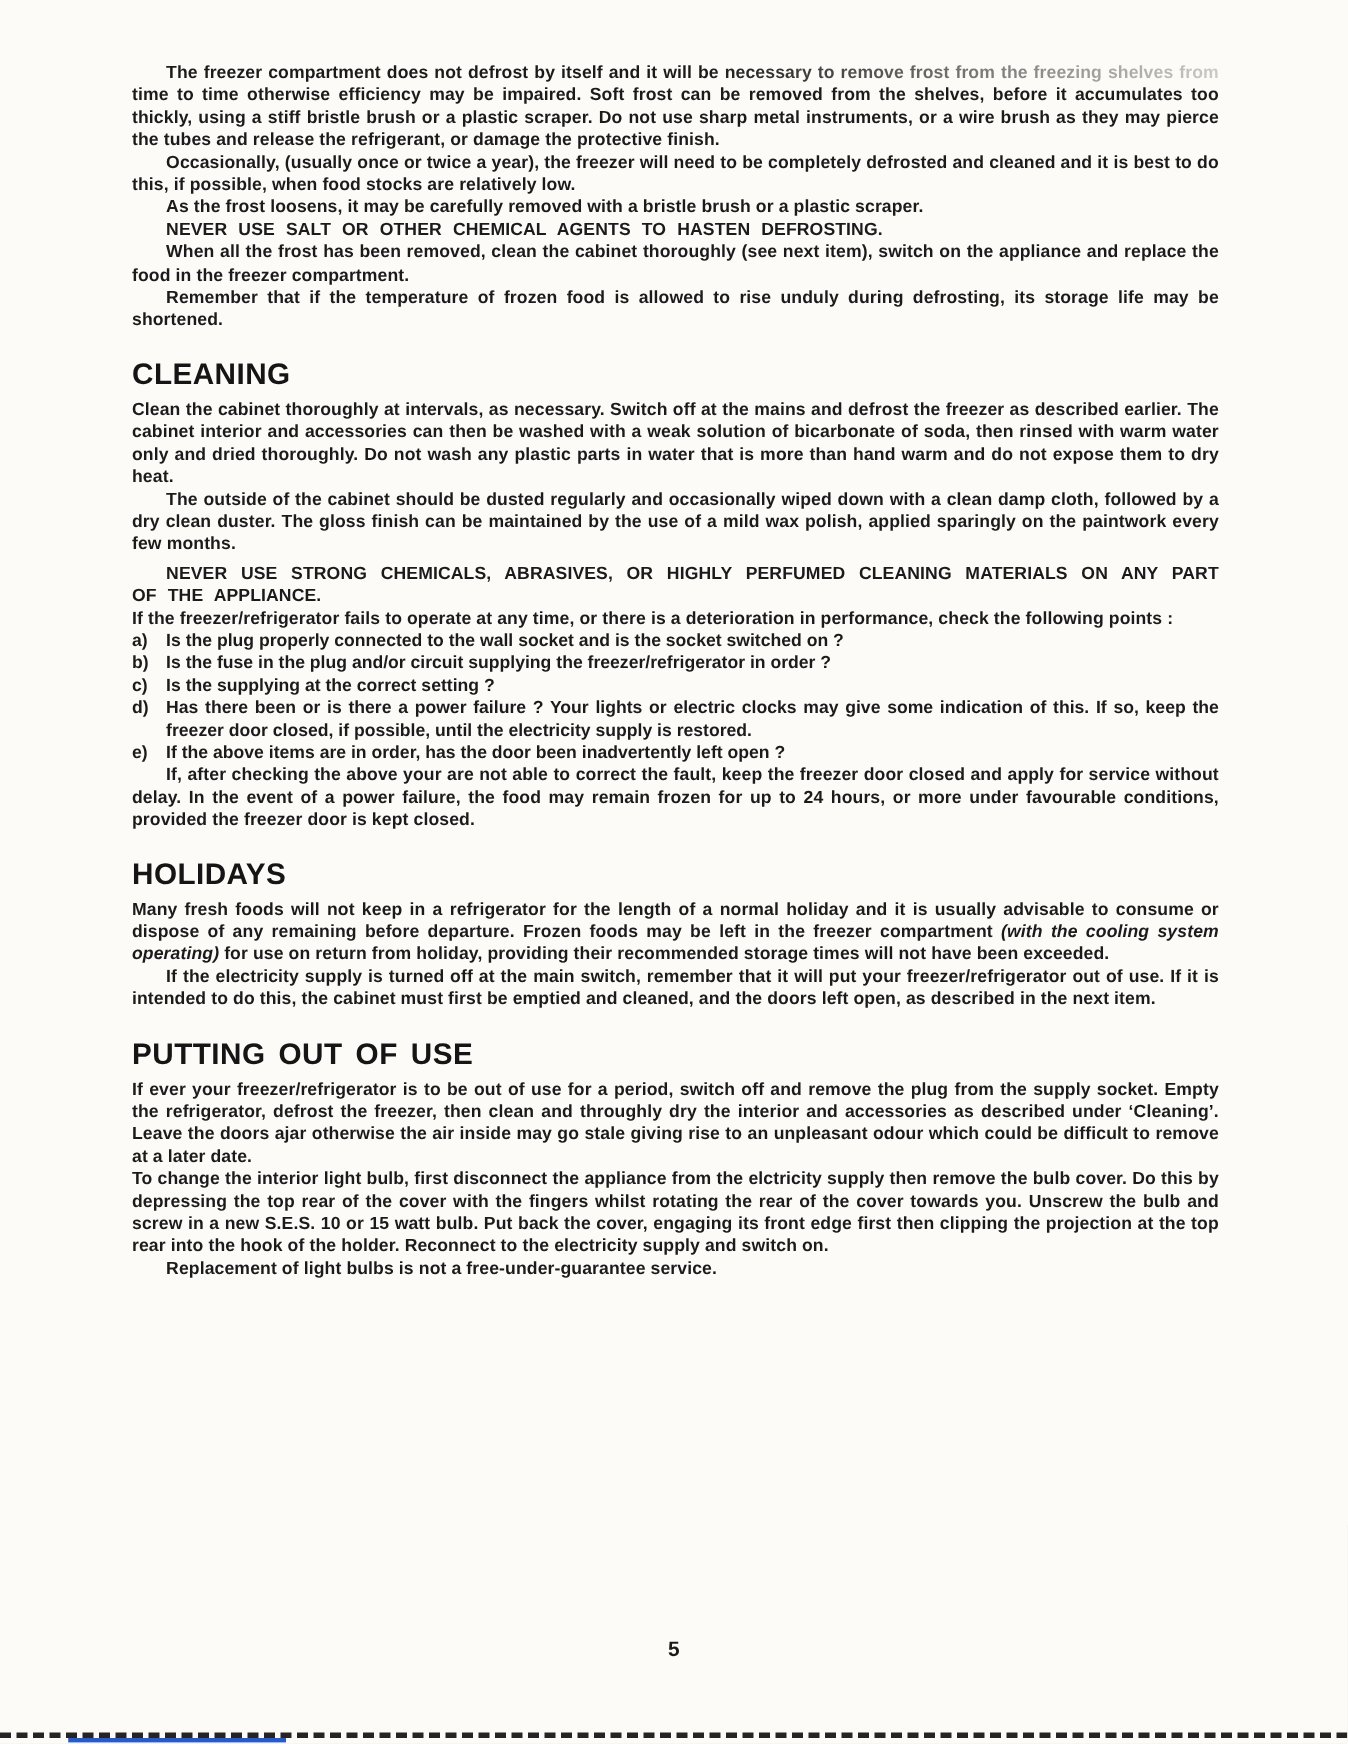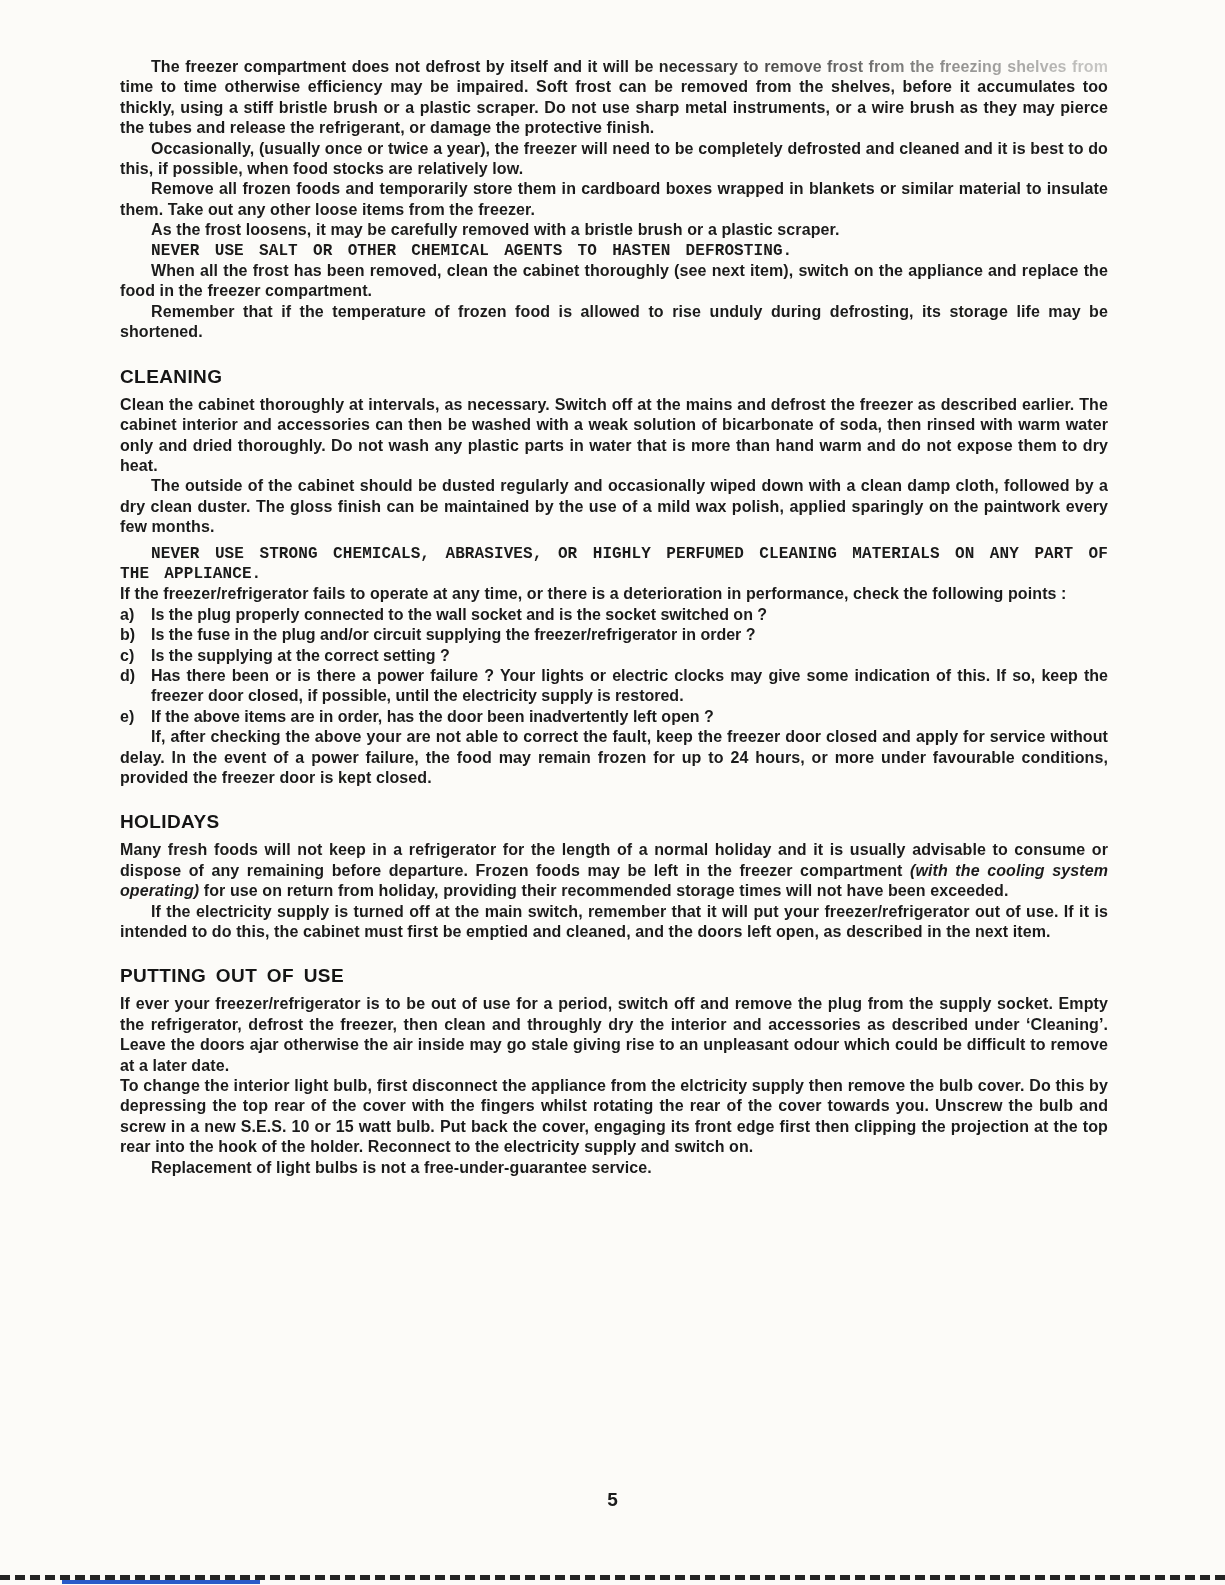--- a/index.html
+++ b/index.html
@@ -18,37 +18,37 @@
     color: #1b1b1b;
   }
   .content {
     position: absolute;
     left: 120px;
     top: 57px;
     width: 988px;
   }
   section { margin: 0; }
   h2 {
-    font-size: 19px;
+    font-size: 27px;
     font-weight: bold;
     letter-spacing: 0.4px;
     word-spacing: 4px;
     margin: 23px 0 7px 0;
     color: #151515;
   }
   p {
     margin: 0;
     font-size: 16px;
     line-height: 20.4px;
     font-weight: bold;
     text-align: justify;
     letter-spacing: 0.1px;
   }
   p.indent { text-indent: 31px; }
-  p.caps { word-spacing: 5.5px; font-family: Liberation Mono, monospace; }
+  p.caps { word-spacing: 5.5px; }
   p.spaced { margin-top: 6px; }
   .list { margin: 0; }
   .list-item {
     display: flex;
     font-size: 16px;
     line-height: 20.4px;
     font-weight: bold;
   }
   .marker { flex: 0 0 31px; }
   .li-text { flex: 1; text-align: justify; }
@@ -88,21 +88,20 @@
   }
 </style>
 </head>
 <body>
 
 <div class="page">
   <div class="content">
       <section>
         <p class="indent">The freezer compartment does not defrost by itself and it will be necessary to remove frost from the freezing shelves from time to time otherwise efficiency may be impaired. Soft frost can be removed from the shelves, before it accumulates too thickly, using a stiff bristle brush or a plastic scraper. Do not use sharp metal instruments, or a wire brush as they may pierce the tubes and release the refrigerant, or damage the protective finish.</p>
         <p class="indent">Occasionally, (usually once or twice a year), the freezer will need to be completely defrosted and cleaned and it is best to do this, if possible, when food stocks are relatively low.</p>
-        <p class="indent">Remove all frozen foods and temporarily store them in cardboard boxes wrapped in blankets or similar material to insulate them. Take out any other loose items from the freezer.</p>
         <p class="indent">As the frost loosens, it may be carefully removed with a bristle brush or a plastic scraper.</p>
         <p class="indent caps">NEVER USE SALT OR OTHER CHEMICAL AGENTS TO HASTEN DEFROSTING.</p>
         <p class="indent">When all the frost has been removed, clean the cabinet thoroughly (see next item), switch on the appliance and replace the food in the freezer compartment.</p>
         <p class="indent">Remember that if the temperature of frozen food is allowed to rise unduly during defrosting, its storage life may be shortened.</p>
       </section>
       <section>
         <h2>CLEANING</h2>
         <p>Clean the cabinet thoroughly at intervals, as necessary. Switch off at the mains and defrost the freezer as described earlier. The cabinet interior and accessories can then be washed with a weak solution of bicarbonate of soda, then rinsed with warm water only and dried thoroughly. Do not wash any plastic parts in water that is more than hand warm and do not expose them to dry heat.</p>
         <p class="indent">The outside of the cabinet should be dusted regularly and occasionally wiped down with a clean damp cloth, followed by a dry clean duster. The gloss finish can be maintained by the use of a mild wax polish, applied sparingly on the paintwork every few months.</p>
         <p class="indent caps spaced">NEVER USE STRONG CHEMICALS, ABRASIVES, OR HIGHLY PERFUMED CLEANING MATERIALS ON ANY PART OF THE APPLIANCE.</p>

